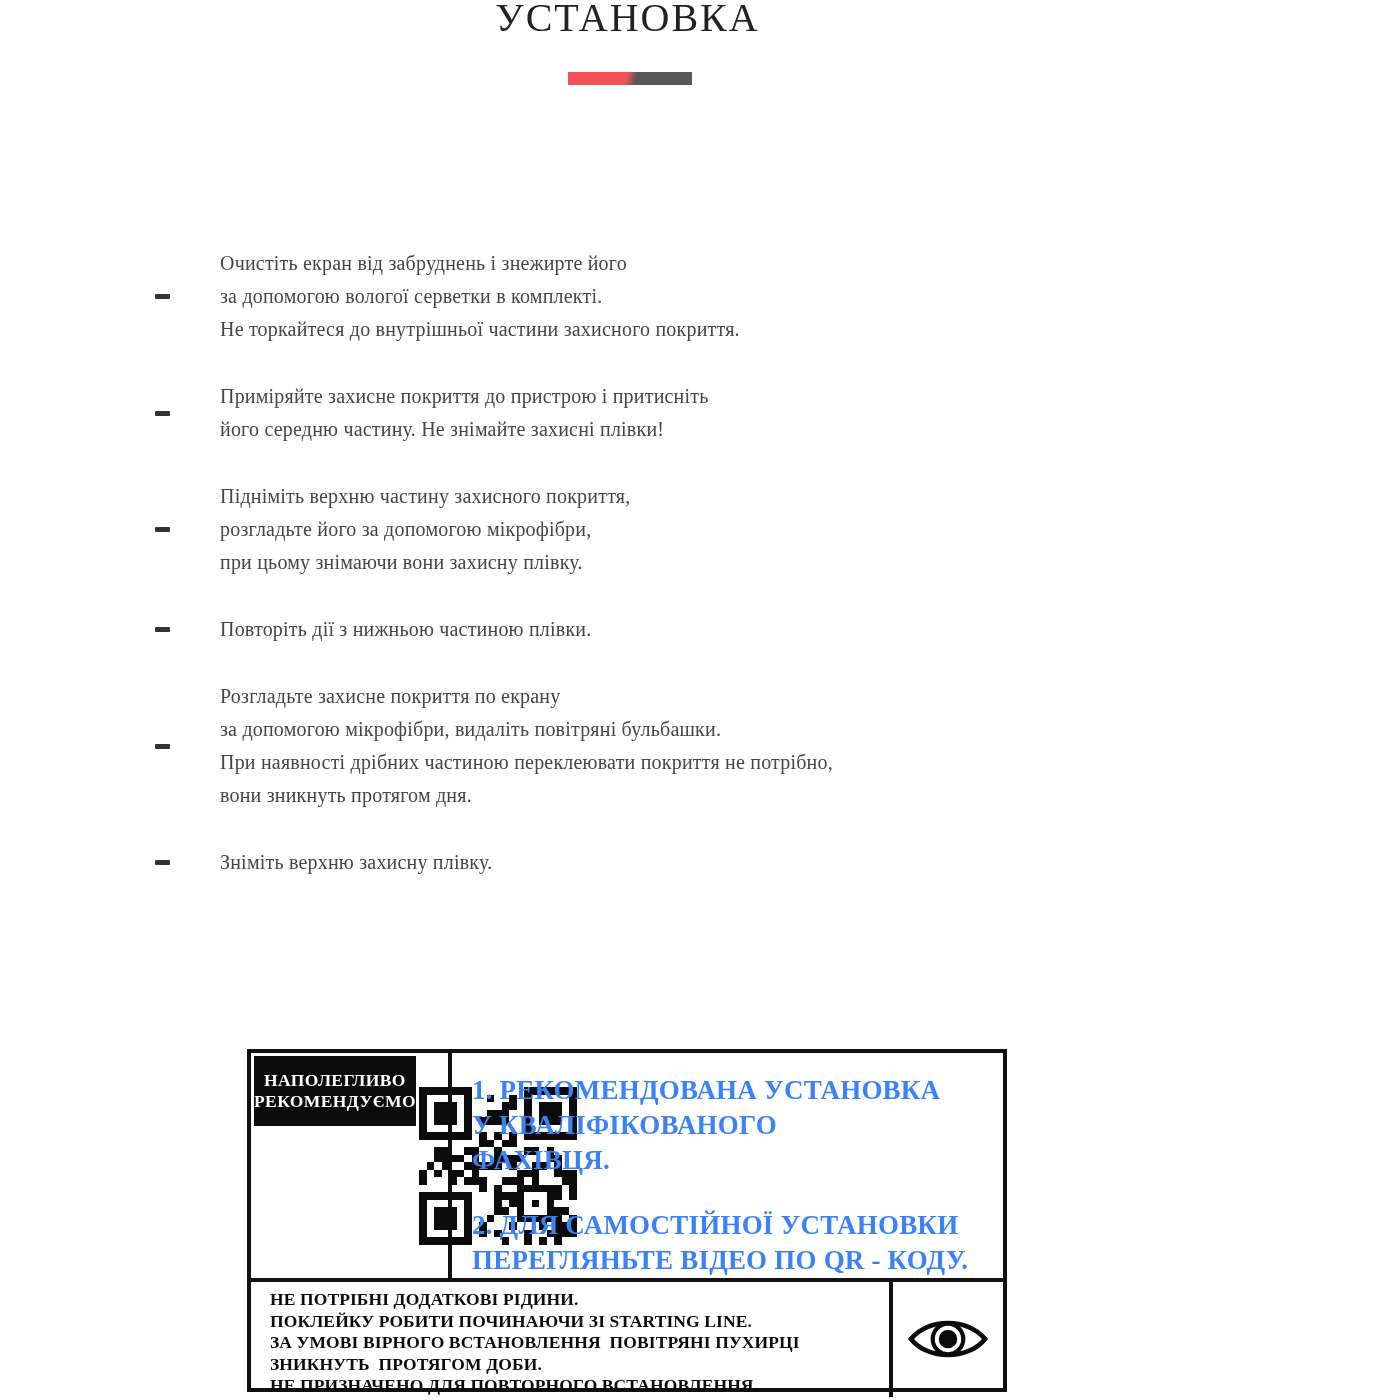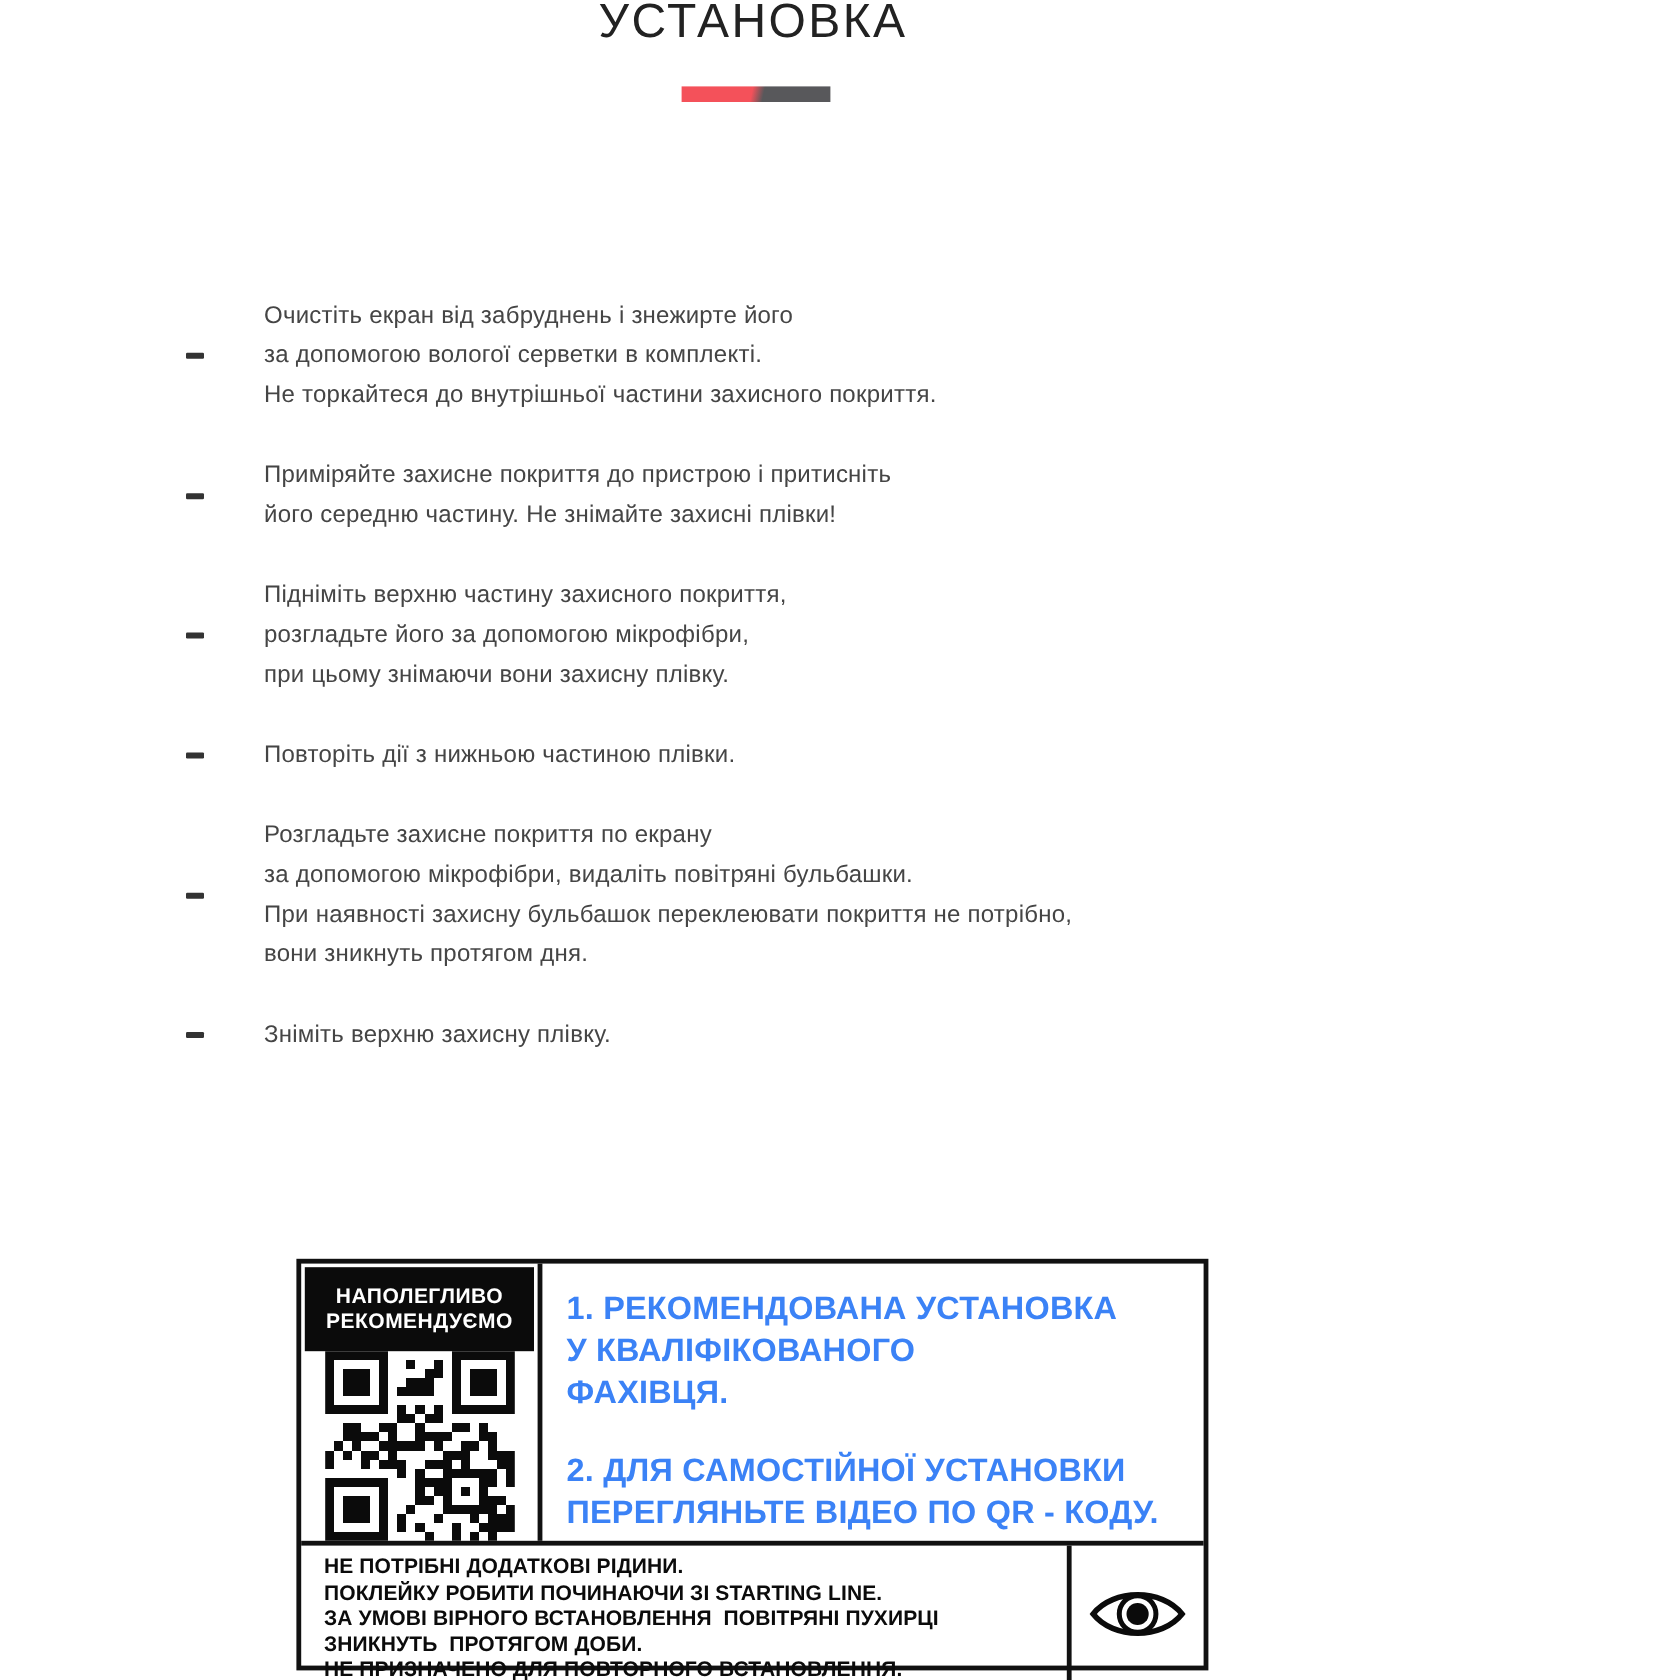--- a/index.html
+++ b/index.html
@@ -1,18 +1,18 @@
 <!DOCTYPE html>
 <html style="--color-accent_red: #f4515a; --color-bar_gray: #58585b; --color-heading: #222222; --color-text: #454545; --color-ink: #111111;"><head>
 <meta charset="utf-8">
 <style>
   html,body{margin:0;padding:0;background:#ffffff;}
   .page{
     position:relative;width:1400px;height:1400px;background:#ffffff;overflow:hidden;
-    font-family:Liberation Sans, sans-serif;color:var(--color-text,#454545);
+    font-family:Liberation Serif, serif;color:var(--color-text,#454545);
   }
   .title{
     position:absolute;top:-6px;left:0;width:1255px;margin:0;
     text-align:center;font-size:40px;line-height:48px;font-weight:400;
     letter-spacing:2px;color:var(--color-heading,#222222);
   }
   .accent-bar{
     position:absolute;left:568px;top:72px;width:124px;height:13px;
     background:linear-gradient(102deg,
       var(--color-accent_red,#f4515a) 0%,var(--color-accent_red,#f4515a) 47%,
@@ -36,21 +36,21 @@
     box-sizing:border-box;border:4px solid var(--color-ink,#111111);
     display:flex;flex-direction:column;color:var(--color-ink,#111111);
   }
   .box-top{
     box-sizing:border-box;height:244px;display:flex;
     border-bottom:4px solid var(--color-ink,#111111);
   }
   .box-left{
     box-sizing:border-box;width:201px;flex:0 0 auto;
     border-right:4px solid var(--color-ink,#111111);
-    display:flex;flex-direction:column;
+    display:flex;flex-direction:row;
   }
   .box-header{
     margin:3px 3px 0 3px;height:70px;flex:0 0 auto;
     background:#0b0b0b;display:flex;align-items:center;justify-content:center;
   }
   .box-header-text{
     color:#ffffff;font-weight:bold;font-size:17.5px;line-height:21px;
     text-align:center;white-space:pre-line;letter-spacing:0.4px;
   }
   .qr-wrap{flex:1;display:flex;align-items:center;justify-content:center;}
@@ -102,21 +102,21 @@
 при цьому знімаючи вони захисну плівку.</span>
     </li>
     <li class="step">
       <span class="dash"></span>
       <span class="step-text">Повторіть дії з нижньою частиною плівки.</span>
     </li>
     <li class="step">
       <span class="dash"></span>
       <span class="step-text">Розгладьте захисне покриття по екрану
 за допомогою мікрофібри, видаліть повітряні бульбашки.
-При наявності захисну бульбашок переклеювати покриття не потрібно,
+При наявності дрібних частиною переклеювати покриття не потрібно,
 вони зникнуть протягом дня.</span>
     </li>
     <li class="step">
       <span class="dash"></span>
       <span class="step-text">Зніміть верхню захисну плівку.</span>
     </li>
   </ul>
 
   <section class="rec-box">
     <div class="box-top">

